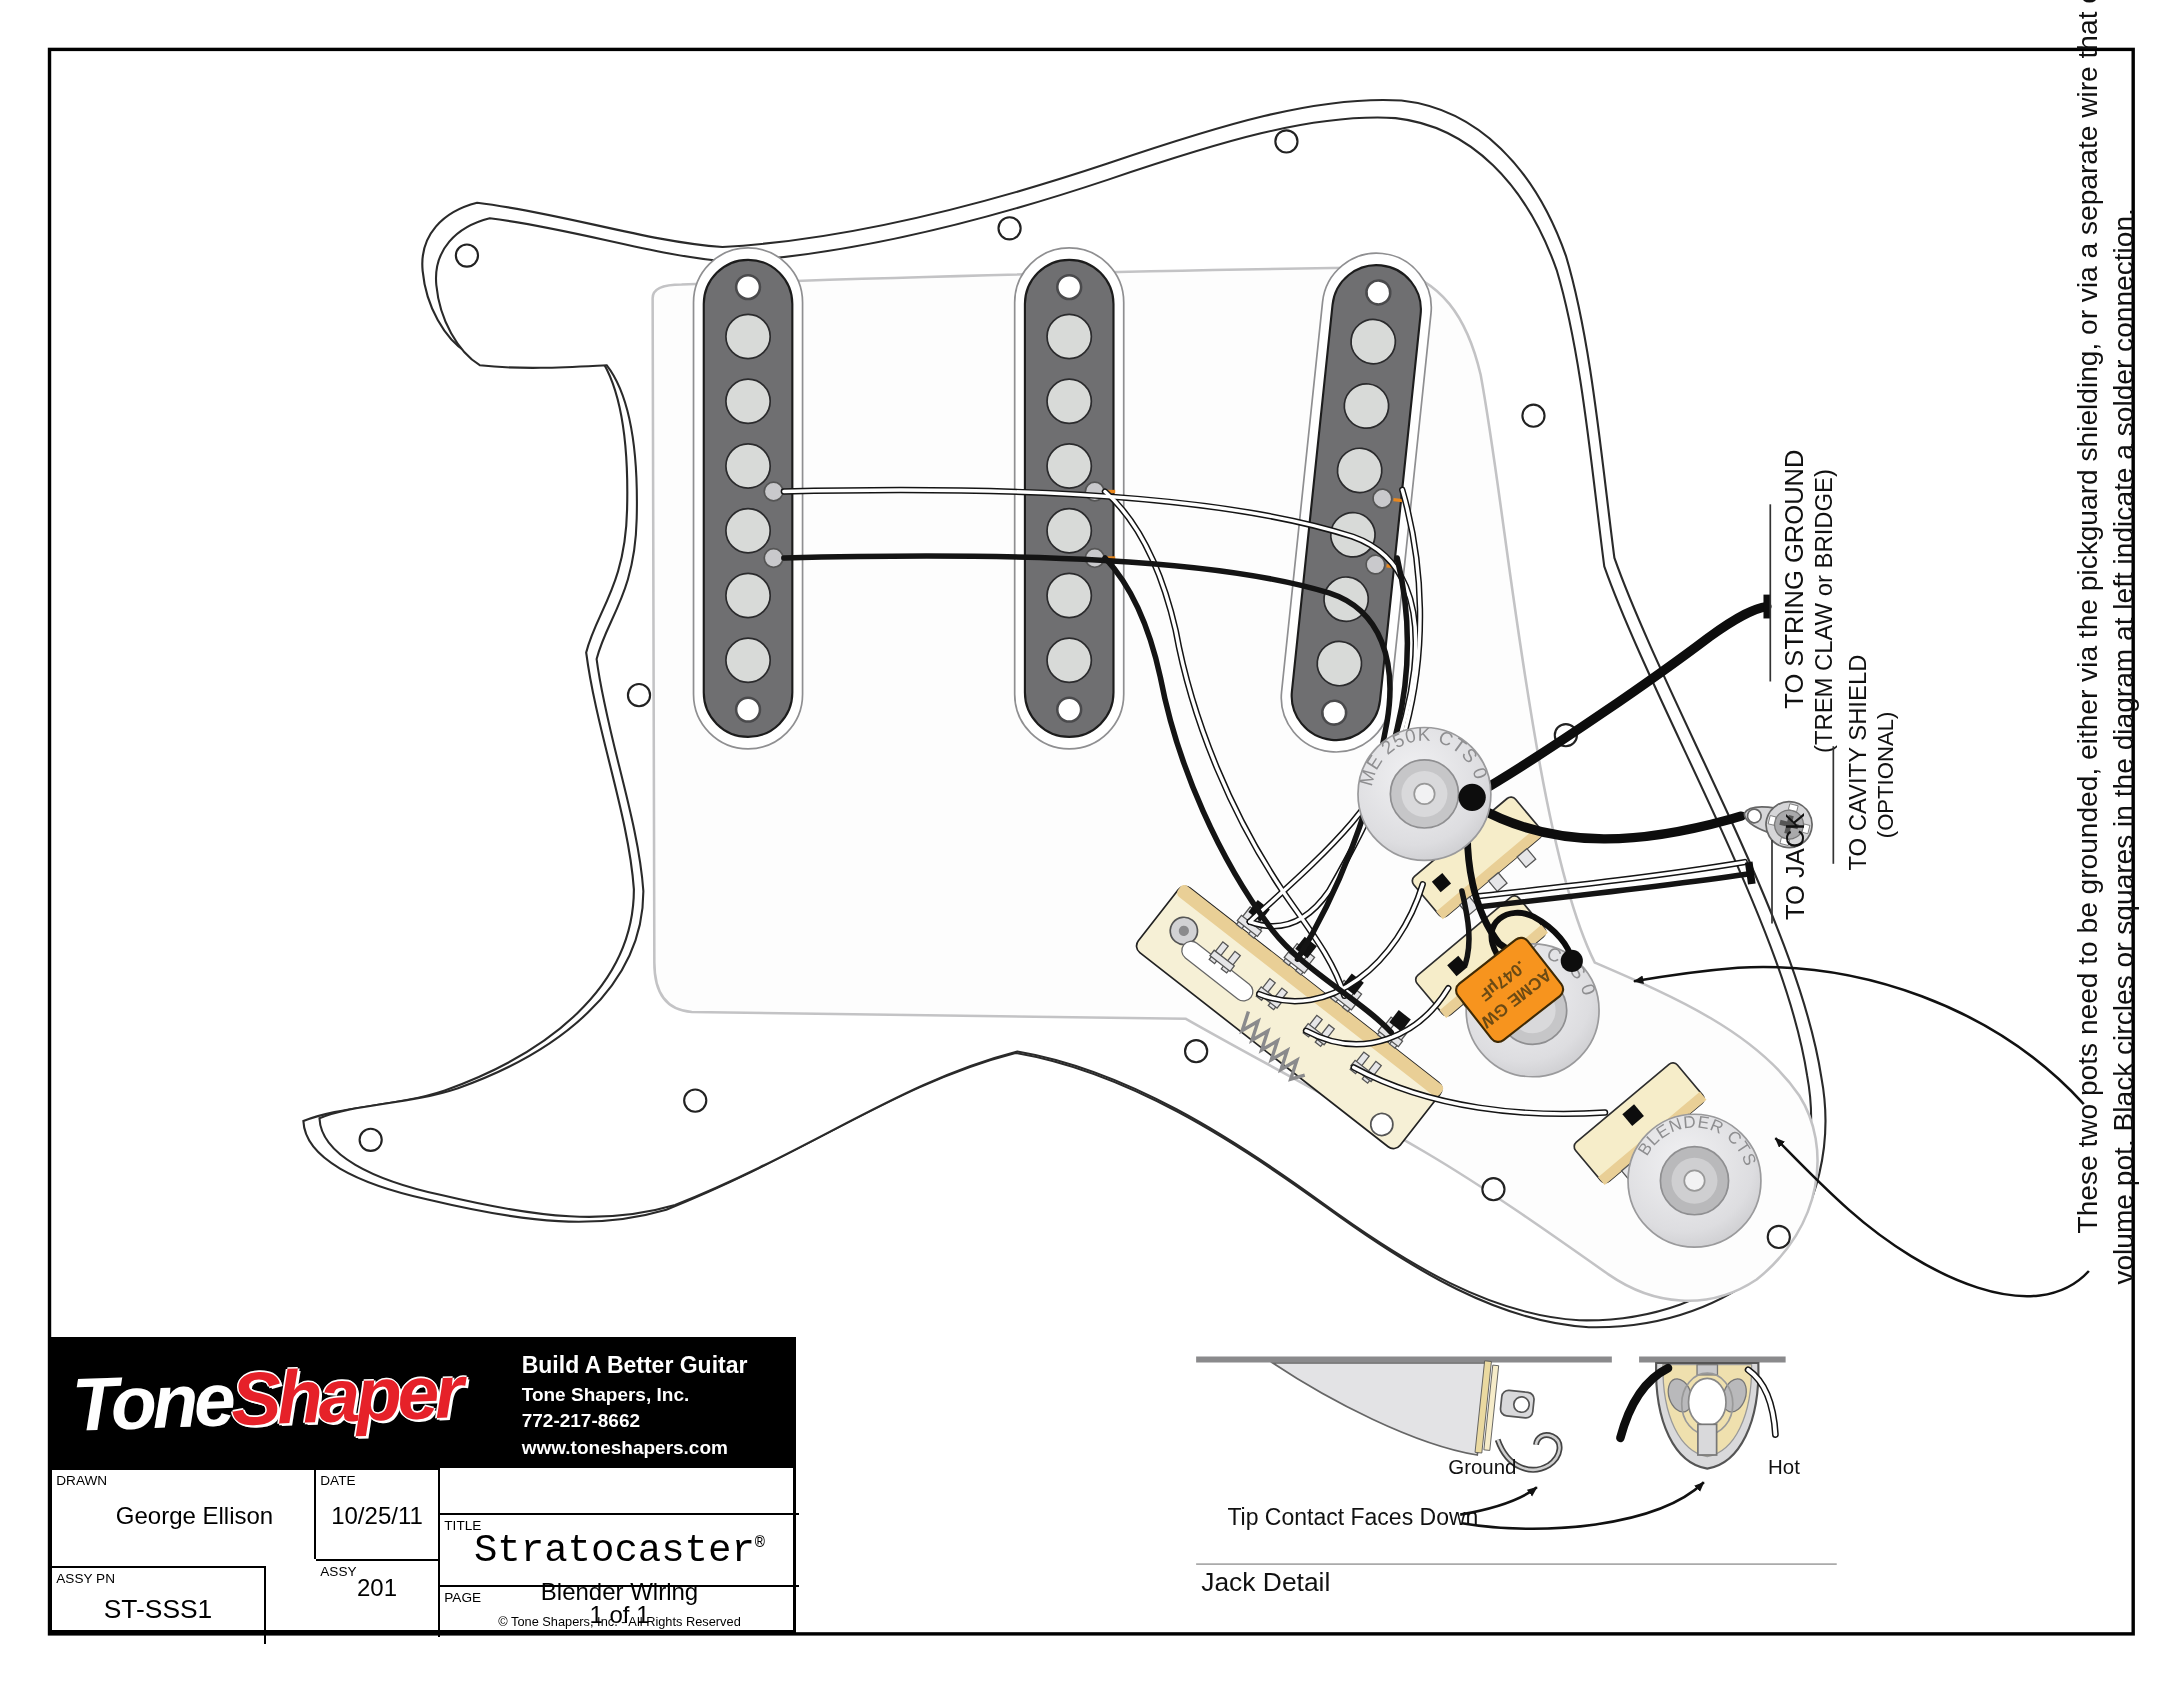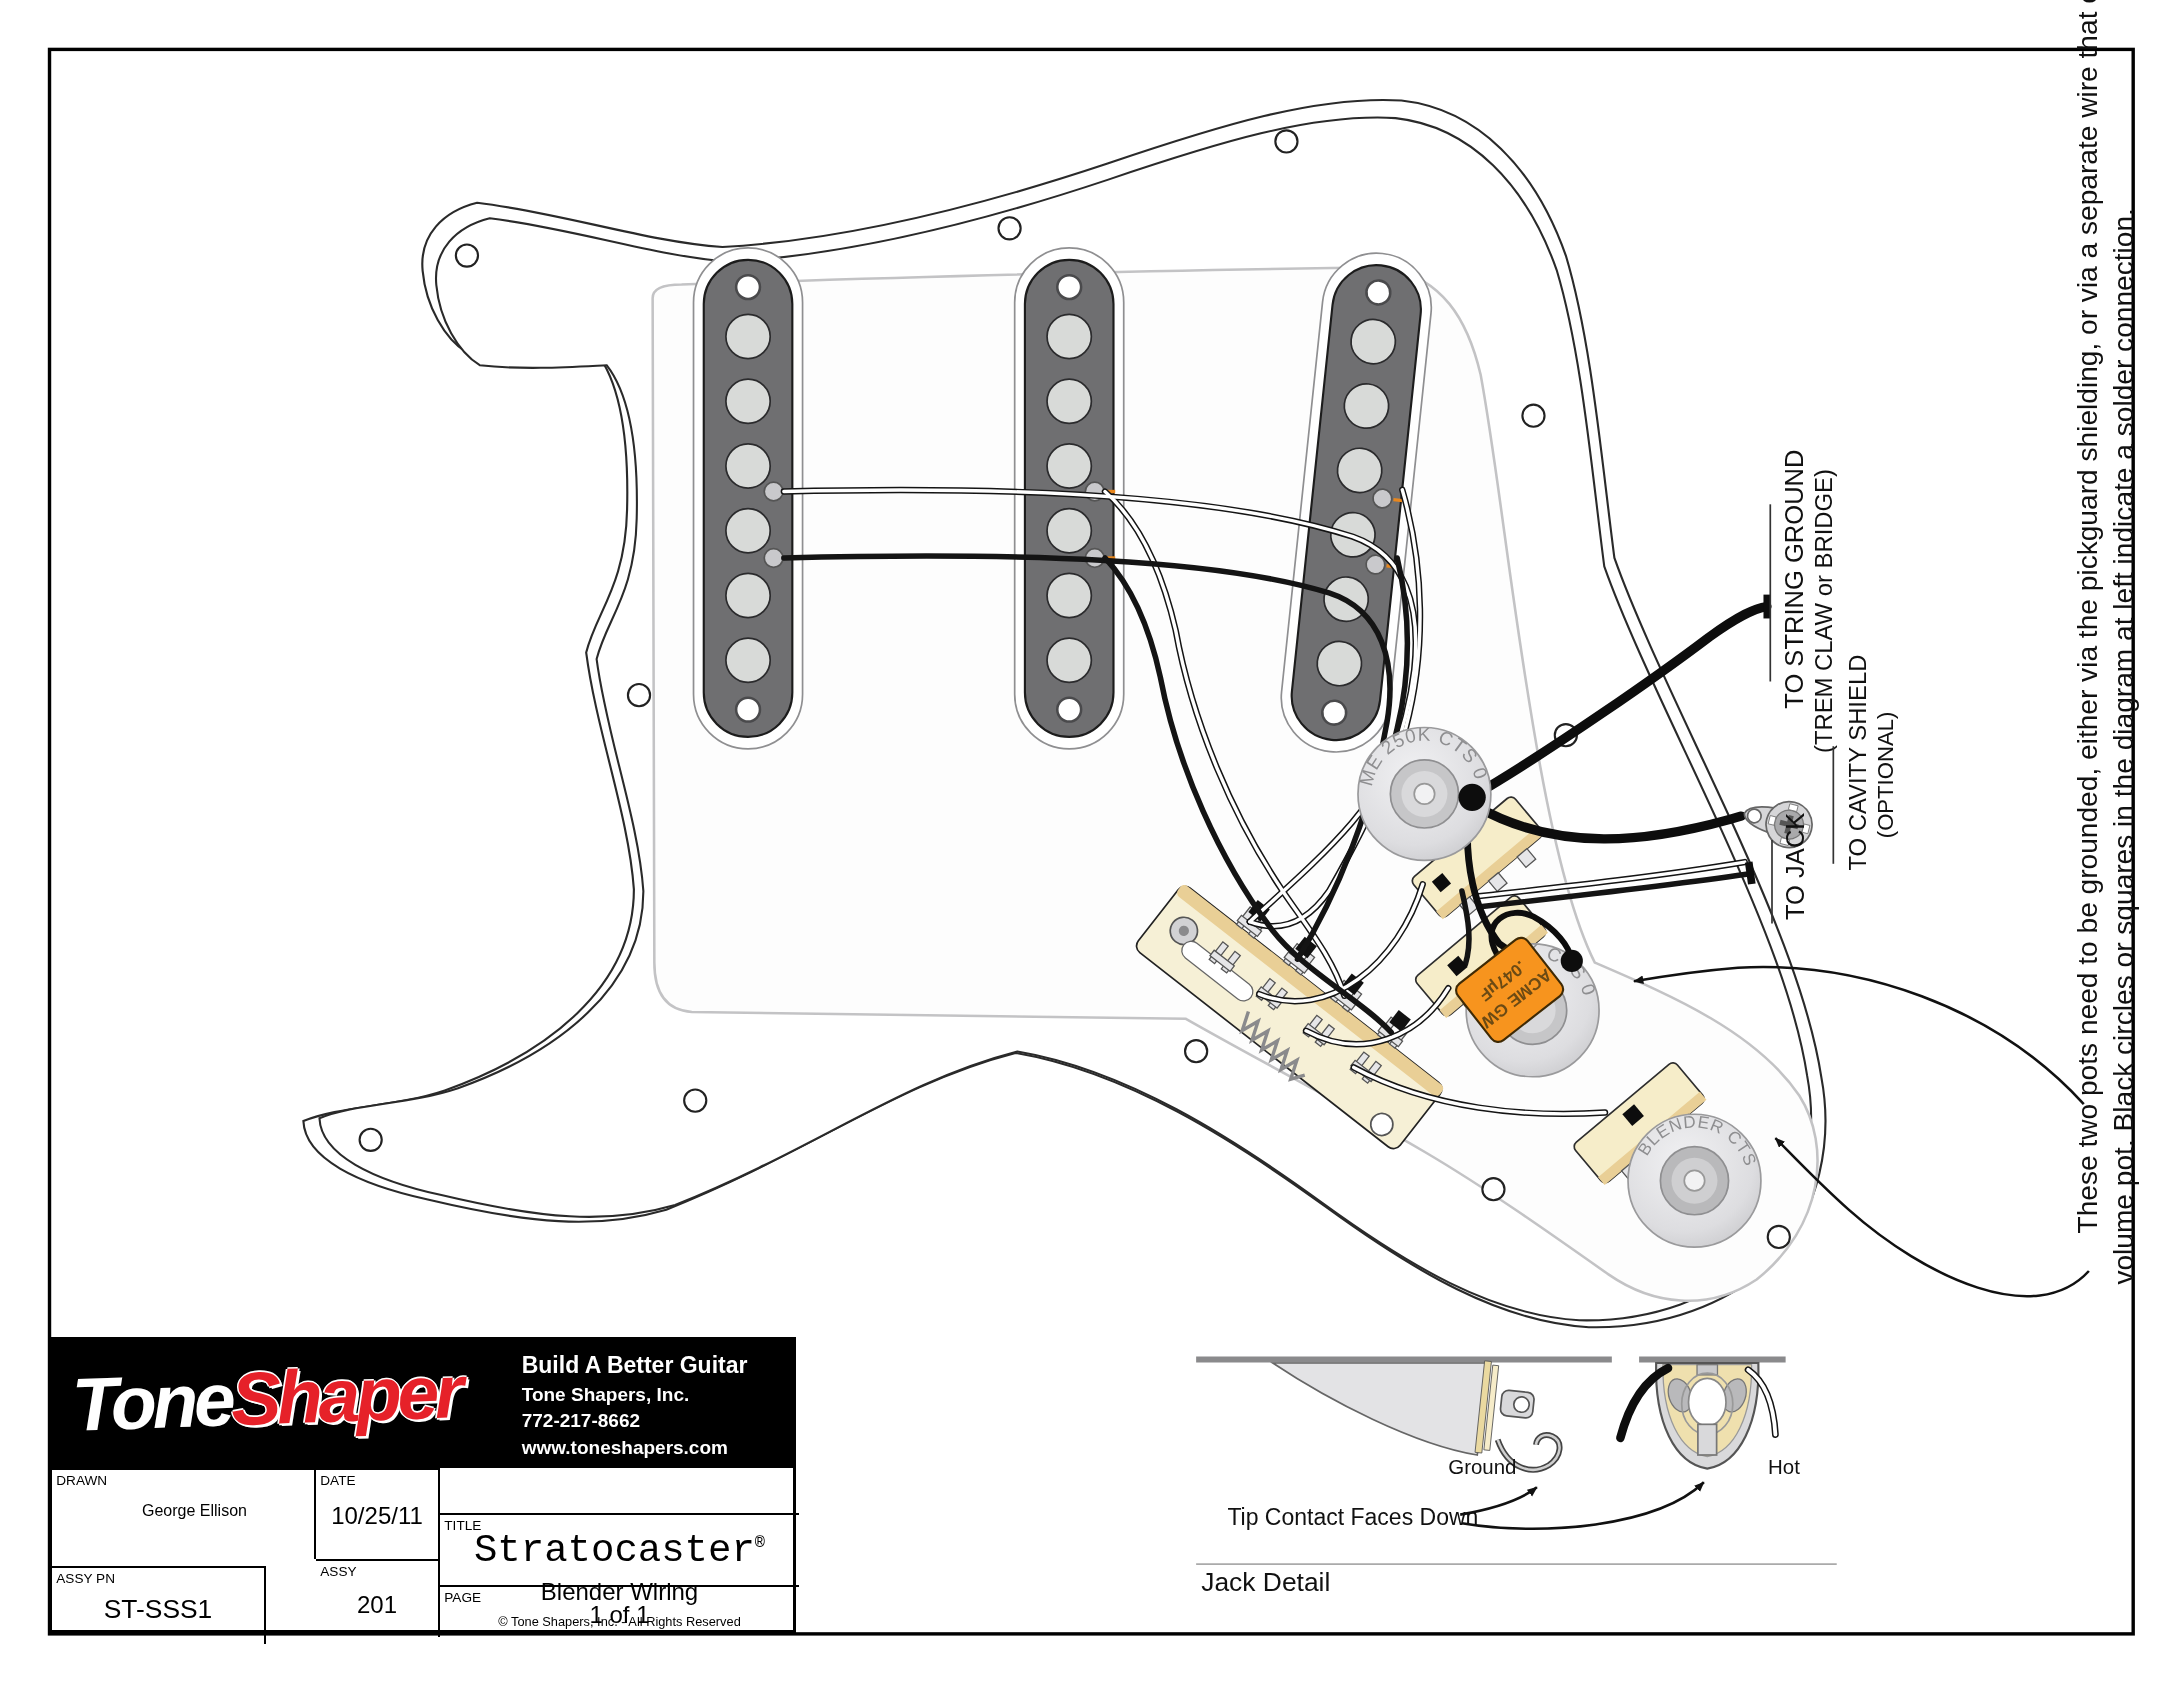--- a/index.html
+++ b/index.html
@@ -17,24 +17,24 @@
   .contact .l2,.contact .l3,.contact .l4{font-weight:bold;font-size:19px;margin-bottom:4.3px;}
   .cell{position:absolute;box-sizing:border-box;border-right:2.6px solid #000;border-top:2.6px solid #000;}
   .cell .lab{position:absolute;left:4.3px;top:2.6px;font-size:13.6px;}
   .cell .val{position:absolute;left:0;right:0;text-align:center;}
   .c-drawn{left:0;top:128px;width:264px;height:91px;}
   .c-date{left:264px;top:128px;width:124px;height:91px;}
   .c-title{left:388px;top:128px;width:359px;height:118px;border-right:none;margin-top:45px;}
   .c-assy{left:0;top:226px;width:214px;height:78px;}
   .c-adoc{left:264px;top:219px;width:124px;height:78px;}
   .c-page{left:388px;top:245px;width:359px;height:42px;border-right:none;}
-  .v-name{top:32px;font-size:16px;padding-left:23px;}
+  .v-name{top:32px;font-size:24px;padding-left:23px;}
   .v-date{top:32px;font-size:24px;}
   .v-assy{top:25.6px;font-size:26.4px;}
-  .v-adoc{top:30px;font-size:24px;}
+  .v-adoc{top:13px;font-size:24px;}
   .v-page{top:13.6px;font-size:24px;}
   .bigtitle{position:absolute;left:0;right:0;top:13.6px;text-align:center;font-size:39px;font-family:Liberation Mono, monospace;}
   .bigtitle sup{font-size:17px;}
   .subtitle{position:absolute;left:0;right:0;top:63px;text-align:center;font-size:24px;}
   .copyright{position:absolute;left:388px;width:359px;top:274px;text-align:center;font-size:12.8px;}
 </style>
 </head>
 <body>
 
 <div class="stage">

